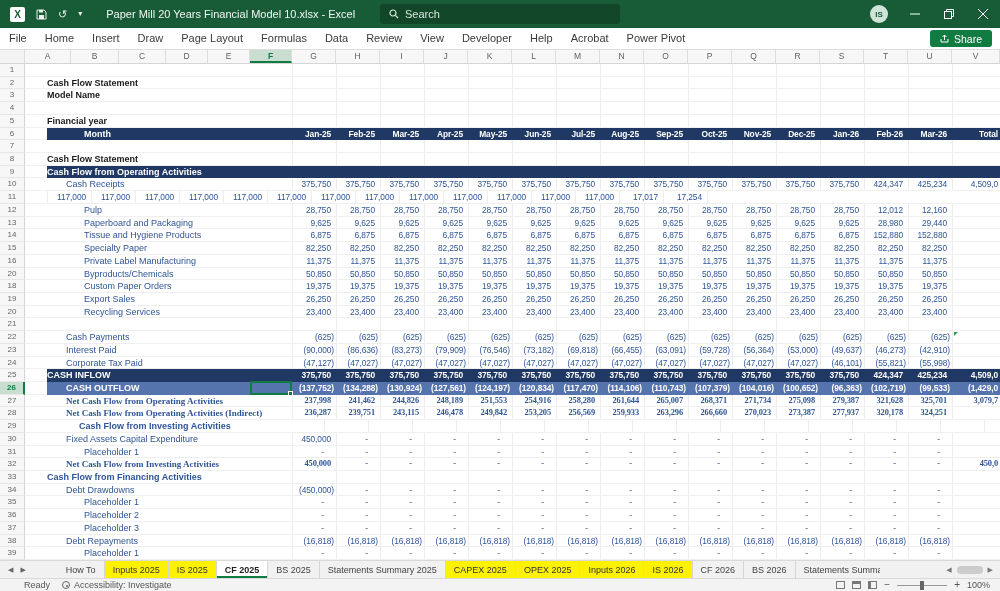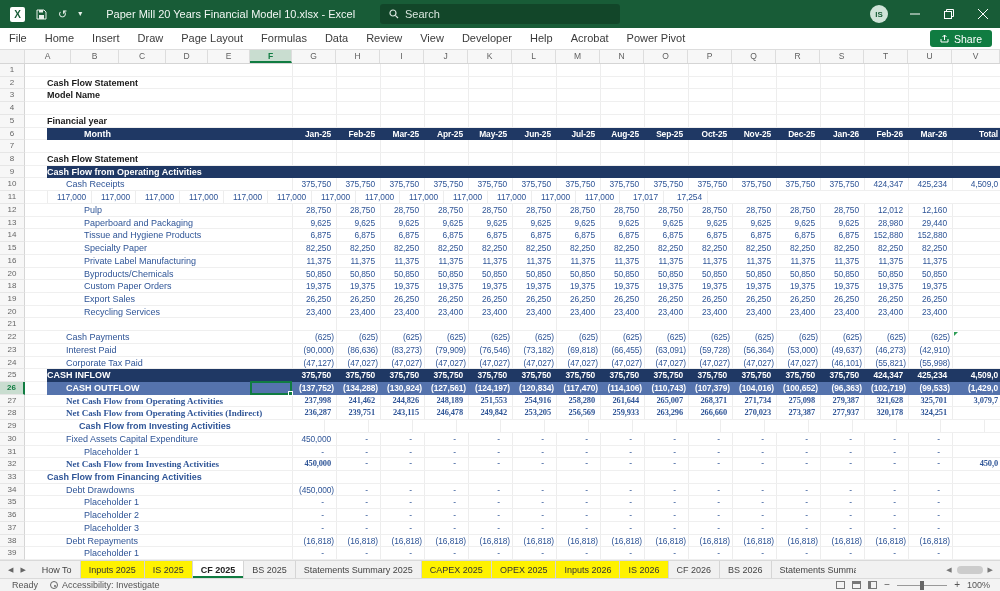--- a/index.html
+++ b/index.html
@@ -67,33 +67,33 @@
             border:2px solid var(--accent,#107C41); z-index:3; }
   .fillhandle { position:absolute; right:-3px; bottom:-3px; width:5px; height:5px;
                 background:var(--accent,#107C41); border:1px solid #fff; }
   .notemark { position:absolute; left:1px; top:1px; width:0; height:0;
               border-top:4px solid #2E9E57; border-right:4px solid transparent; }
 
   
   .tabbar { height:18px; background:#F1F1F1; border-top:1px solid #D9D9D9;
             display:flex; align-items:stretch; font-size:9px; color:#444; }
   .tabnav { display:flex; align-items:center; gap:7px; padding:0 8px; color:#666; font-size:7px; }
-  .stabs { display:flex; overflow:hidden; flex:none; max-width:900px; }
+  .stabs { display:flex; overflow:hidden; flex:none; max-width:900px;margin-left:24px; }
   .stab { display:flex; align-items:center; padding:0 8px; border-right:1px solid #D5D5D5; white-space:nowrap; }
   .stab.yellow { background:var(--tab-yellow,#FFF200); color:#333; }
   .stab.active { background:#fff; font-weight:bold; color:#222;
                  box-shadow:inset 0 -2px 0 var(--accent,#107C41); }
   .stab.trunc { width:84px; overflow:hidden; border-right:none; }
   .hscroll { margin-left:auto; display:flex; align-items:center; gap:5px; padding:0 7px; color:#777; font-size:7px; }
   .hthumb { width:26px; height:8px; background:#CCCCCC; border-radius:4px; }
 
   
   .statusbar { height:13px; background:#F3F3F3; border-top:1px solid #DADADA;
                display:flex; align-items:center; font-size:9px; color:#555; }
-  .sb-left { display:flex; gap:12px; padding-left:12px; align-items:center; }
+  .sb-left { display:flex; gap:12px; padding-left:24px; align-items:center; }
   .accicon { width:8px; height:8px; border:1px solid #666; border-radius:50%; display:inline-block;
              position:relative; }
   .accicon::after { content:""; position:absolute; left:2.5px; top:2.5px; width:2px; height:2px;
                     background:#666; border-radius:50%; }
   .sb-right { margin-left:auto; display:flex; align-items:center; gap:7px; padding-right:10px; }
   .vicon { width:9px; height:8px; border:1px solid #777; display:inline-block; }
   .vicon.v2 { box-shadow:inset 0 2px 0 #777; }
   .vicon.v3 { box-shadow:inset 2px 0 0 #777; }
   .zoomtrack { width:50px; height:1px; background:#999; position:relative; }
   .zoomthumb { position:absolute; left:23px; top:-4px; width:4px; height:9px; background:#666; }

